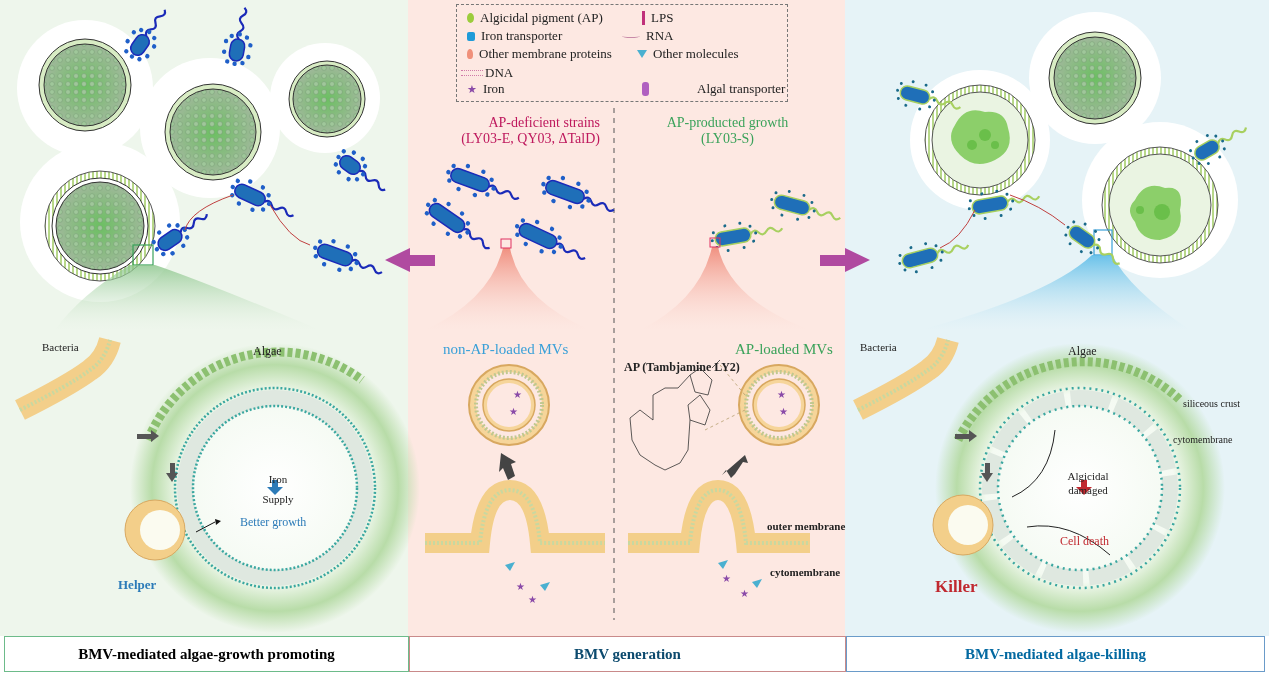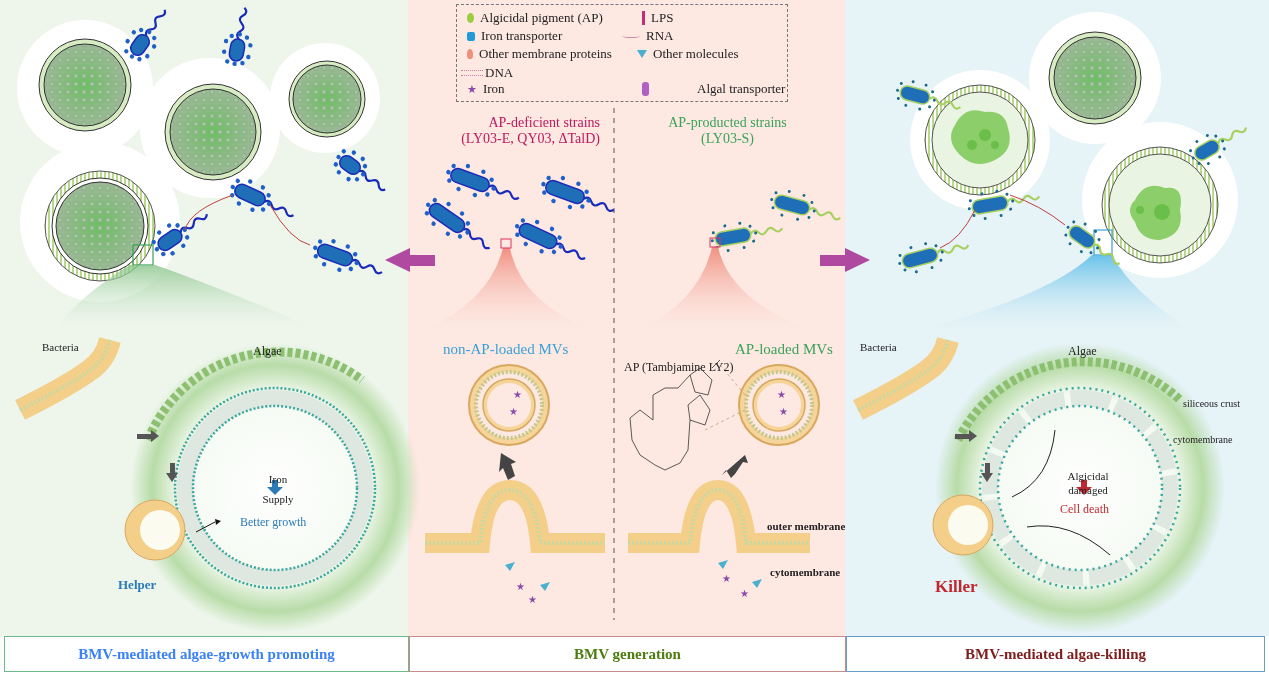--- a/index.html
+++ b/index.html
@@ -4,23 +4,23 @@
 <style>
   html,body{margin:0;padding:0;}
   body{width:1269px;height:677px;position:relative;overflow:hidden;font-family:"Liberation Serif",serif;background:#fff;}
   .panel{position:absolute;top:0;height:636px;}
   #p-left{left:0;width:408px;background:#eef6ec;}
   #p-mid{left:408px;width:437px;background:#fde8e2;}
   #p-right{left:845px;width:424px;background:#e6f3f7;}
   svg.full{position:absolute;left:0;top:0;}
   .lbl{position:absolute;white-space:nowrap;}
   .footer{position:absolute;top:636px;height:36px;border:1px solid;display:flex;align-items:center;justify-content:center;font-weight:bold;font-size:15px;background:#fff;box-sizing:border-box;}
-  #f-left{left:4px;width:405px;border-color:#6dbb8a;color:#3b82f6;}
-  #f-mid{left:409px;width:437px;border-color:#c98a8a;color:#4d7c0f;}
-  #f-right{left:846px;width:419px;border-color:#6a9bc9;color:#7f1d1d;}
+  #f-left{left:4px;width:405px;border-color:#6dbb8a;color:#000000;}
+  #f-mid{left:409px;width:437px;border-color:#c98a8a;color:#0c4a6e;}
+  #f-right{left:846px;width:419px;border-color:#6a9bc9;color:#0369a1;}
   .legend{position:absolute;left:456px;top:4px;width:330px;height:96px;border:1px dashed #777;font-size:13px;color:#222;}
   .legend .it{position:absolute;display:flex;align-items:center;gap:6px;}
   .sym{display:inline-block;}
   .title-blue{color:#be185d;font-size:14px;text-align:right;}
   .title-green{color:#3aa25a;font-size:14px;text-align:center;}
   .small{font-size:11px;color:#222;}
   .bold-small{font-size:11px;font-weight:bold;color:#222;}
 </style>
 </head>
 <body>
@@ -520,38 +520,38 @@
     <span class="sym" style="width:7px;height:14px;border-radius:3px;background:#b060c0;"></span>
     <span>Algal transporter</span>
   </div>
 </div>
 
 <div class="lbl title-blue" style="left:430px;top:115px;width:170px;">
   <div>AP-deficient strains</div>
   <div>(LY03-E, QY03, ΔTalD)</div>
 </div>
 <div class="lbl title-green" style="left:640px;top:115px;width:175px;">
-  <div>AP-producted strains</div>
+  <div>AP-producted growth</div>
   <div>(LY03-S)</div>
 </div>
 <div class="lbl" style="left:443px;top:341px;font-size:15px;color:#3aa0d8;">non-AP-loaded MVs</div>
 <div class="lbl" style="left:735px;top:341px;font-size:15px;color:#3aa25a;">AP-loaded MVs</div>
-<div class="lbl small" style="left:624px;top:360px;font-size:12px;">AP (Tambjamine LY2)</div>
+<div class="lbl small" style="left:624px;top:360px;font-size:12px;font-weight:bold;">AP (Tambjamine LY2)</div>
 <div class="lbl bold-small" style="left:767px;top:520px;">outer membrane</div>
 <div class="lbl bold-small" style="left:770px;top:566px;">cytomembrane</div>
 
 <div class="lbl small" style="left:42px;top:341px;">Bacteria</div>
 <div class="lbl small" style="left:253px;top:344px;font-size:12px;">Algae</div>
 <div class="lbl small" style="left:257px;top:469px;width:42px;text-align:center;white-space:normal;line-height:20px;">Iron Supply</div>
 <div class="lbl" style="left:240px;top:515px;font-size:12px;color:#2c7bb8;">Better growth</div>
 <div class="lbl" style="left:118px;top:577px;font-size:13px;font-weight:bold;color:#2c7bb8;">Helper</div>
 
 <div class="lbl small" style="left:860px;top:341px;">Bacteria</div>
 <div class="lbl small" style="left:1068px;top:344px;font-size:12px;">Algae</div>
 <div class="lbl small" style="left:1183px;top:398px;font-size:10px;">siliceous crust</div>
 <div class="lbl small" style="left:1173px;top:434px;font-size:10px;">cytomembrane</div>
 <div class="lbl small" style="left:1058px;top:469px;width:60px;text-align:center;white-space:normal;line-height:14px;">Algicidal damaged</div>
-<div class="lbl" style="left:1060px;top:502px;font-size:12px;color:#c0282f;">Cell death</div>
+<div class="lbl" style="left:1060px;top:534px;font-size:12px;color:#c0282f;">Cell death</div>
 <div class="lbl" style="left:935px;top:577px;font-size:17px;font-weight:bold;color:#c0282f;">Killer</div>
 
 <div class="footer" id="f-left">BMV-mediated algae-growth promoting</div>
 <div class="footer" id="f-mid">BMV generation</div>
 <div class="footer" id="f-right">BMV-mediated algae-killing</div>
 
 </body></html>

